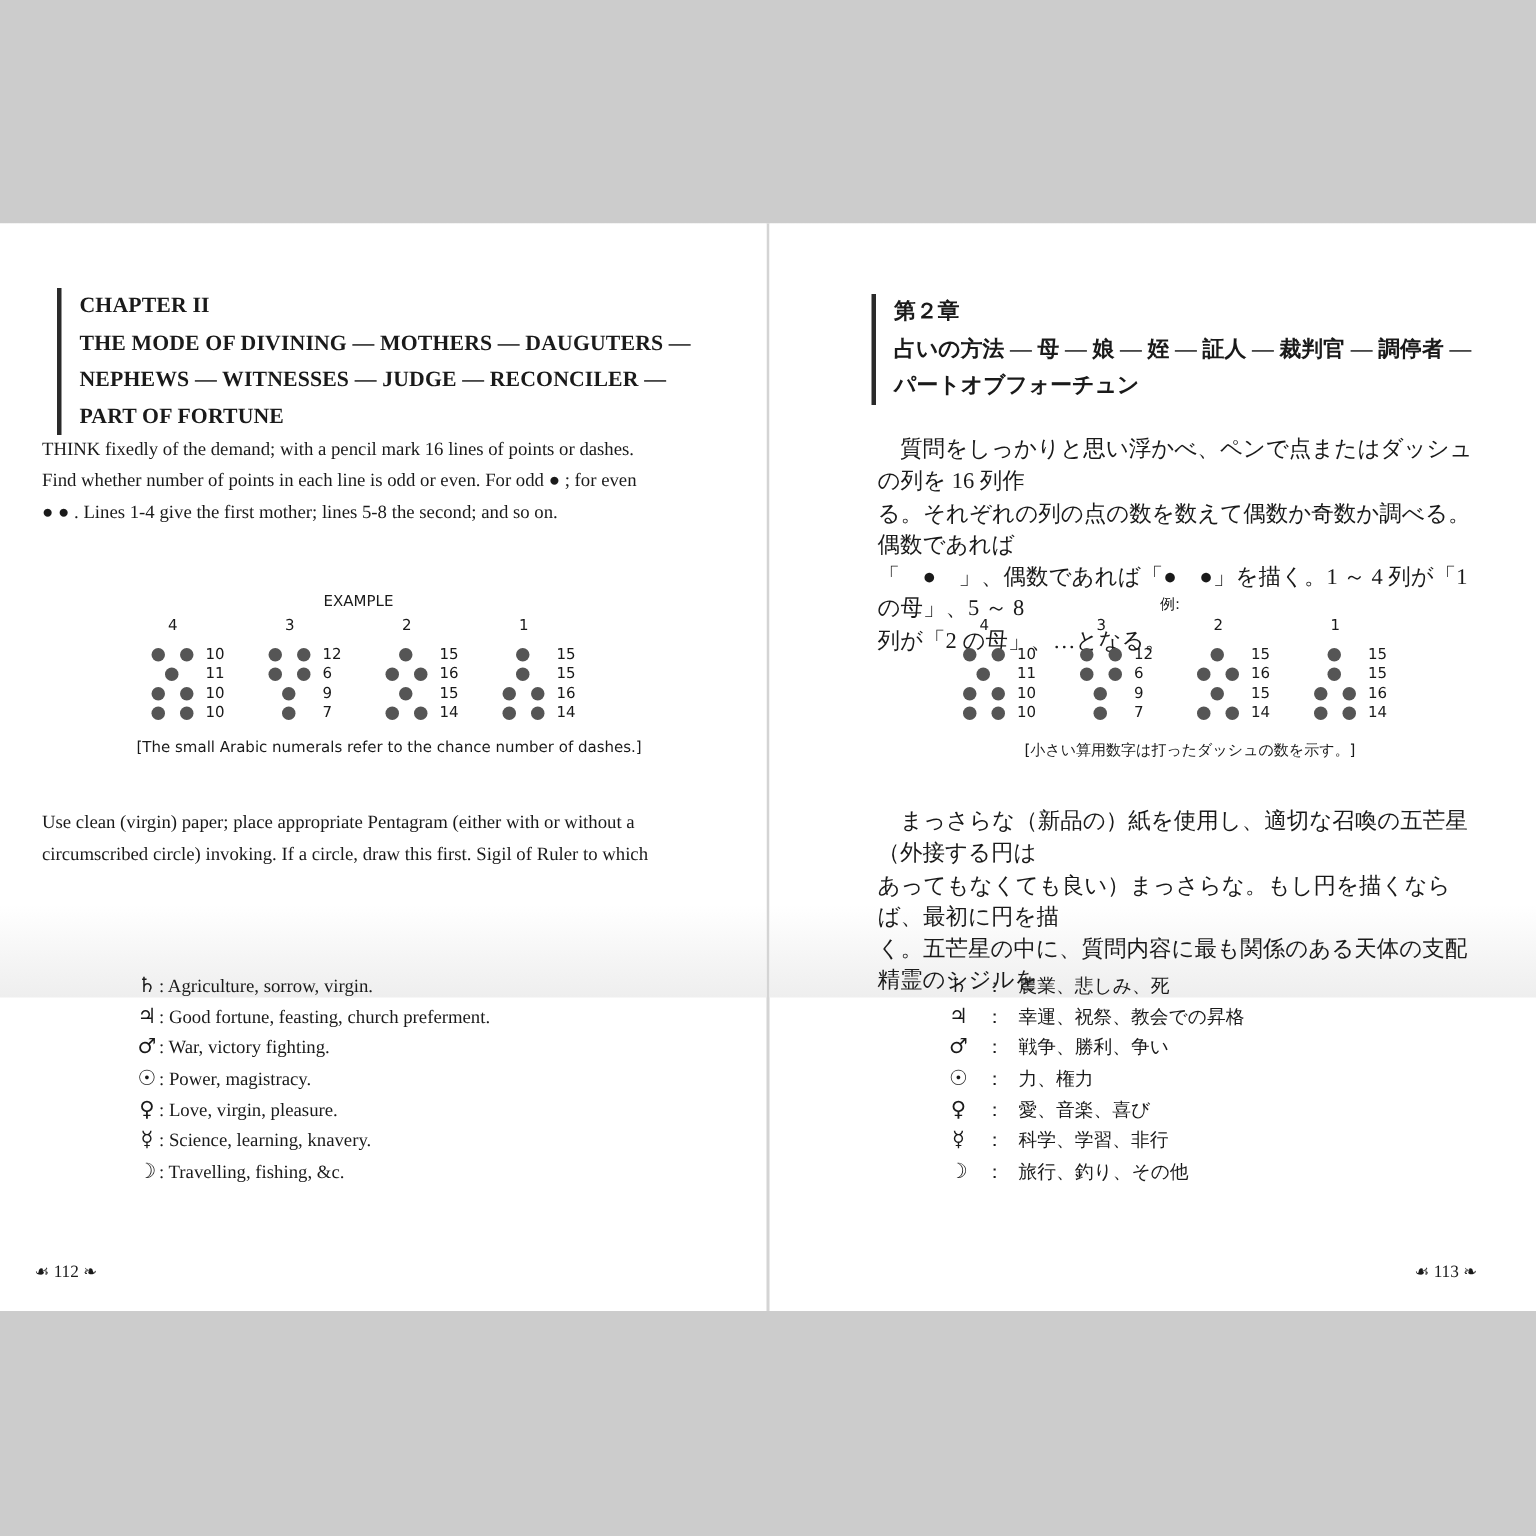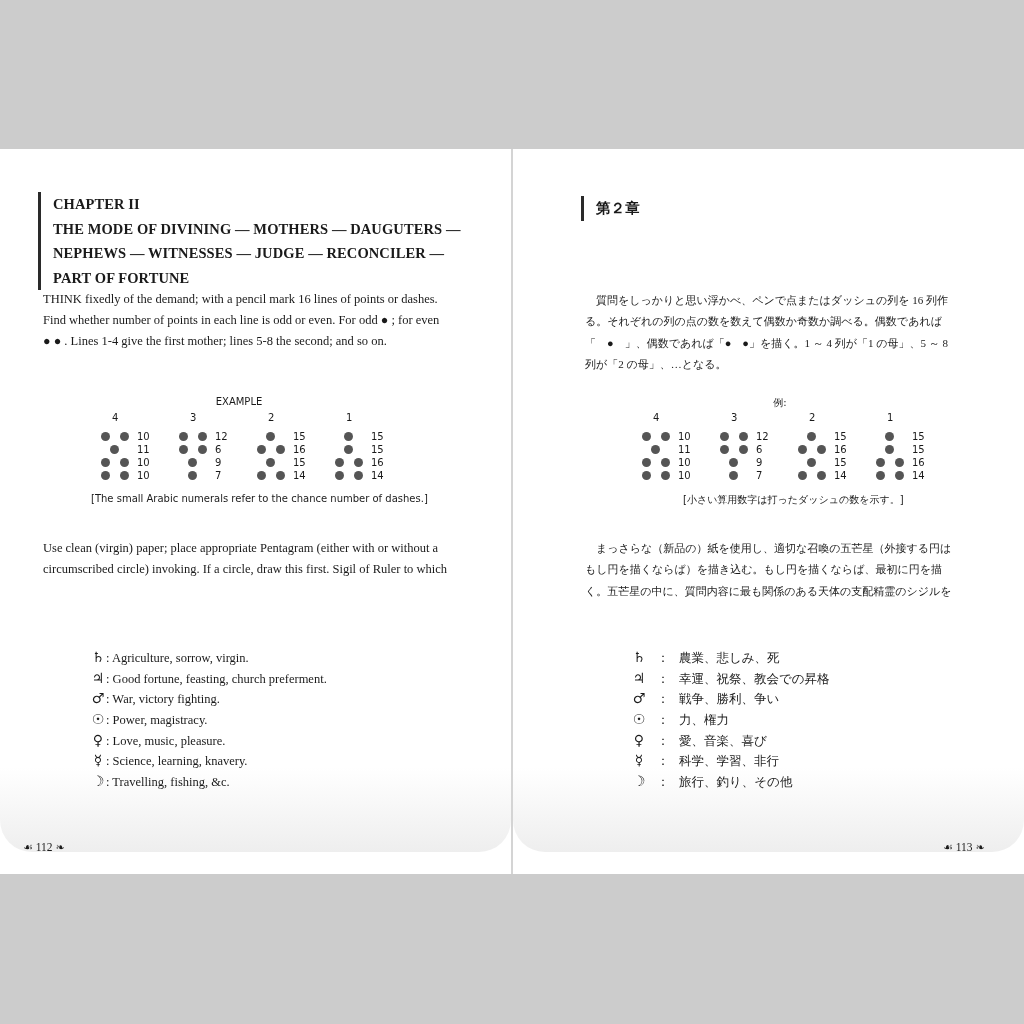--- a/index.html
+++ b/index.html
@@ -1,34 +1,34 @@
 <!DOCTYPE html>
 <html><head>
   <meta charset="utf-8">
   <style>
     html, body { margin: 0; padding: 0; }
     body {
       width: 1024px; height: 1024px; background: #cccccc; position: relative; overflow: hidden;
       font-family: "Liberation Serif", serif; color: #1a1a1a;
     }
     .spread { position: absolute; left: 0; top: 149px; width: 1024px; height: 725px; background: #ffffff; }
-    .page { position: absolute; top: 0; height: 703px; background: linear-gradient(to bottom, #ffffff 0%, #ffffff 88%, #eeeeee 100%); border-radius: 32px; }
+    .page { position: absolute; top: 0; height: 516px; background: linear-gradient(to bottom, #ffffff 0%, #ffffff 88%, #eeeeee 100%); }
     .page.left { left: 0; width: 511px; }
     .page.right { left: 513px; width: 511px; }
     .gutter { position: absolute; left: 511px; top: 0; width: 2px; height: 725px; background: #d4d4d4; }
 
     .heading-block { position: absolute; border-left: 3px solid #2a2a2a; padding-left: 12px; }
     .left .heading-block { left: 38px; top: 43px; width: 420px; }
     .right .heading-block { left: 68px; top: 47px; width: 420px; }
     .h-line { font-weight: bold; font-size: 14.5px; line-height: 24.5px; white-space: nowrap; letter-spacing: 0.1px; }
     .right .h-line { font-size: 14.5px; line-height: 24.5px; }
 
     .body-text { position: absolute; font-size: 12.5px; line-height: 21px; }
-    .left .body-text { left: 43px; width: 405px; }
-    .right .body-text { left: 72px; width: 402px; font-size: 11px; line-height: 21.3px; }
+    .left .body-text { left: 28px; width: 405px; }
+    .right .body-text { left: 72px; width: 402px; font-size: 15px; line-height: 21.3px; }
     .body-text p { margin: 0; }
     .jp-indent { text-indent: 1em; }
 
     .example { position: absolute; font-family: "DejaVu Sans", sans-serif; }
     .example-title { position: absolute; font-size: 10px; text-align: center; width: 100%; top: 0; }
     .fig { position: absolute; top: 16px; width: 60px; }
     .fig-num { font-size: 10px; position: absolute; top: 0; }
     .fig-row { position: absolute; left: 0; height: 13px; width: 60px; }
     .dot { position: absolute; width: 9px; height: 9px; border-radius: 50%; background: #555555; top: 2px; }
     .count { position: absolute; left: 36px; font-size: 10px; top: 0; line-height: 13px; }
@@ -160,35 +160,37 @@
     <div class="body-text" style="top:389px;">
       <p>Use clean (virgin) paper; place appropriate Pentagram (either with or without a</p>
       <p>circumscribed circle) invoking. If a circle, draw this first. Sigil of Ruler to which</p>
     </div>
 
     <div class="planets" style="left:90px; top:498px;">
       <div class="planet-row"><span class="glyph">♄</span><span>: Agriculture, sorrow, virgin.</span></div>
       <div class="planet-row"><span class="glyph">♃</span><span>: Good fortune, feasting, church preferment.</span></div>
       <div class="planet-row"><span class="glyph">♂</span><span>: War, victory fighting.</span></div>
       <div class="planet-row"><span class="glyph">☉</span><span>: Power, magistracy.</span></div>
-      <div class="planet-row"><span class="glyph">♀</span><span>: Love, music, pleasure.</span></div>
+      <div class="planet-row"><span class="glyph">♀</span><span>: Love, virgin, pleasure.</span></div>
       <div class="planet-row"><span class="glyph">☿</span><span>: Science, learning, knavery.</span></div>
       <div class="planet-row"><span class="glyph">☽</span><span>: Travelling, fishing, &amp;c.</span></div>
     </div>
 
     <div class="folio" style="left:23px;text-align:right;">
       <span class="orn">☙</span>
       <span>112</span>
       <span class="orn">❧</span>
     </div>
   </div>
 
   <div class="page right">
     <div class="heading-block">
       <div class="h-line">第２章</div>
+      <div class="h-line">占いの方法 — 母 — 娘 — 姪 — 証人 — 裁判官 — 調停者 —</div>
+      <div class="h-line">パートオブフォーチュン</div>
     </div>
 
     <div class="body-text" style="top:141px;">
       <p class="jp-indent">質問をしっかりと思い浮かべ、ペンで点またはダッシュの列を 16 列作</p>
       <p>る。それぞれの列の点の数を数えて偶数か奇数か調べる。偶数であれば</p>
       <p>「　●　」、偶数であれば「●　●」を描く。1 ～ 4 列が「1 の母」、5 ～ 8</p>
       <p>列が「2 の母」、…となる。</p>
     </div>
 
     <div class="example" style="left:125px; top:247px; width:300px; height:115px;">
@@ -281,21 +283,21 @@
             <span class="dot" style="left:19px"></span>
             <span class="count">14</span>
           </div>
       </div>
 
       <div class="caption" style="left:45px; top:97px;">[小さい算用数字は打ったダッシュの数を示す。]</div>
     </div>
 
     <div class="body-text" style="top:389px;">
       <p class="jp-indent">まっさらな（新品の）紙を使用し、適切な召喚の五芒星（外接する円は</p>
-      <p>もし円を描くならば）を描き込む。もし円を描くならば、最初に円を描</p>
+      <p>あってもなくても良い）まっさらな。もし円を描くならば、最初に円を描</p>
       <p>く。五芒星の中に、質問内容に最も関係のある天体の支配精霊のシジルを</p>
     </div>
 
     <div class="planets" style="left:118px; top:498px;">
       <div class="planet-row"><span class="glyph">♄</span><span class="colon">：</span><span>農業、悲しみ、死</span></div>
       <div class="planet-row"><span class="glyph">♃</span><span class="colon">：</span><span>幸運、祝祭、教会での昇格</span></div>
       <div class="planet-row"><span class="glyph">♂</span><span class="colon">：</span><span>戦争、勝利、争い</span></div>
       <div class="planet-row"><span class="glyph">☉</span><span class="colon">：</span><span>力、権力</span></div>
       <div class="planet-row"><span class="glyph">♀</span><span class="colon">：</span><span>愛、音楽、喜び</span></div>
       <div class="planet-row"><span class="glyph">☿</span><span class="colon">：</span><span>科学、学習、非行</span></div>

